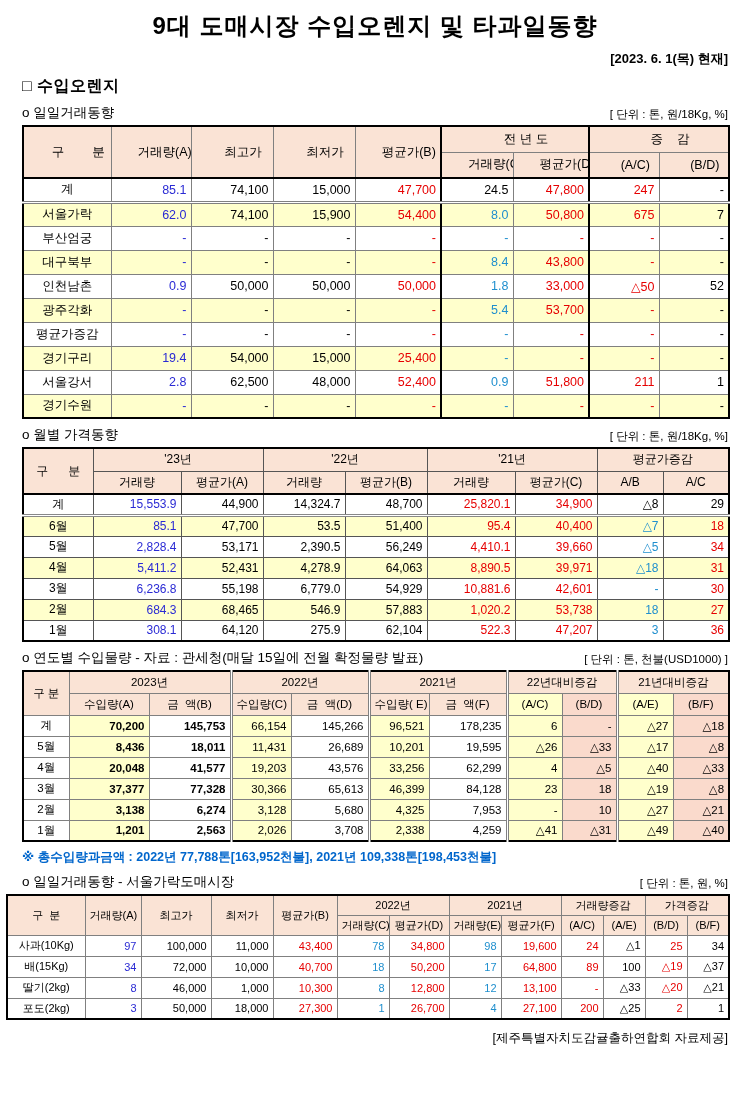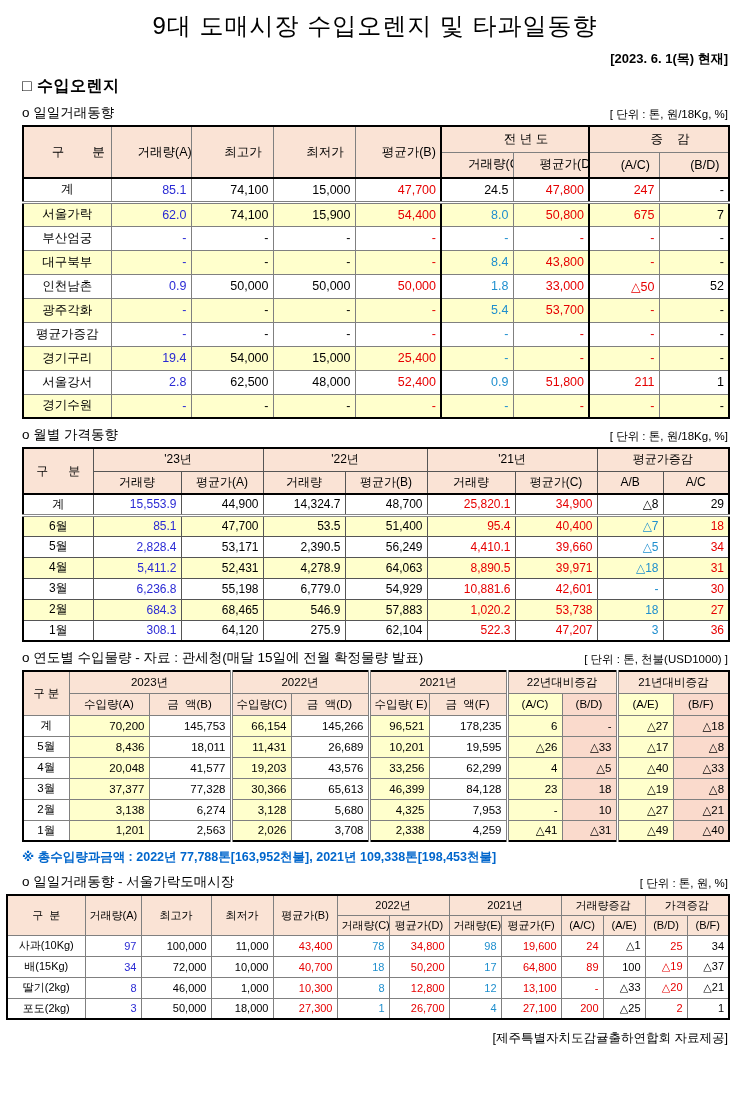--- a/index.html
+++ b/index.html
@@ -8,21 +8,21 @@
     --highlight_bg:#FADACC;
     --qty:#2A2AD4;
     --neg:#1F8FCE;
     --pos:#E60000;
     --note:#0066CC;
   }
   *{box-sizing:border-box;}
   body{width:740px;height:1095px;margin:0;background:#fff;color:#000;
        font-family:"Liberation Sans","DejaVu Sans",sans-serif;overflow:hidden;}
   .page{padding:6px 12px 0 22px;}
-  .title{text-align:center;font-size:24px;font-weight:normal;letter-spacing:1px;margin-top:4px;}
+  .title{text-align:center;font-size:24px;font-weight:bold;letter-spacing:1px;margin-top:4px;}
   .date{text-align:right;font-size:13px;font-weight:bold;margin-top:8px;}
   .sec{font-size:16px;font-weight:bold;margin-top:8px;letter-spacing:.5px;}
   .subrow{display:flex;justify-content:space-between;align-items:flex-end;margin-top:7px;margin-bottom:3px;}
   .sub{font-size:13.5px;}
   .unit{font-size:11.5px;}
   table{border-collapse:collapse;table-layout:fixed;width:706px;border:2px solid #000;}
   th,td{border:1px solid #808080;padding:0 4px;white-space:pre;overflow:hidden;}
   th{background:var(--header_bg);font-weight:normal;text-align:center;}
   td{text-align:right;}
   td.lbl{text-align:center;padding:0 2px;color:#000;}
@@ -46,21 +46,21 @@
   #t2 tbody tr:first-child{border-bottom:3px double #888;}
   #t2 tbody tr:first-child td:nth-child(8),
   #t2 tbody tr:first-child td:nth-child(9){color:#000;}
   
   #t3 th{height:22px;font-size:11.5px;}
   #t3 td{height:21px;font-size:11.5px;}
   #t3 thead{border-bottom:1.5px solid #333;}
   #t3 .gd{border-left:3px double #808080;}
   #t3 .y{background:var(--row_alt_bg);}
   #t3 .p{background:var(--highlight_bg);}
-  #t3 .b{font-weight:normal;padding-left:8px;}
+  #t3 .b{font-weight:bold;padding-left:8px;}
   
   #t4{width:722px;margin-left:-16px;}
   #t4 th{height:20px;font-size:11px;}
   #t4 td{height:21px;font-size:11px;}
   #t4 thead{border-bottom:1.5px solid #000;}
   #t4 .gs{border-left:1.5px solid #000;}
   .footnote{color:var(--note);font-weight:bold;font-size:12.5px;margin-top:7px;}
   .footer{text-align:right;font-size:12.5px;margin-top:10px;}
 </style>
 </head>

